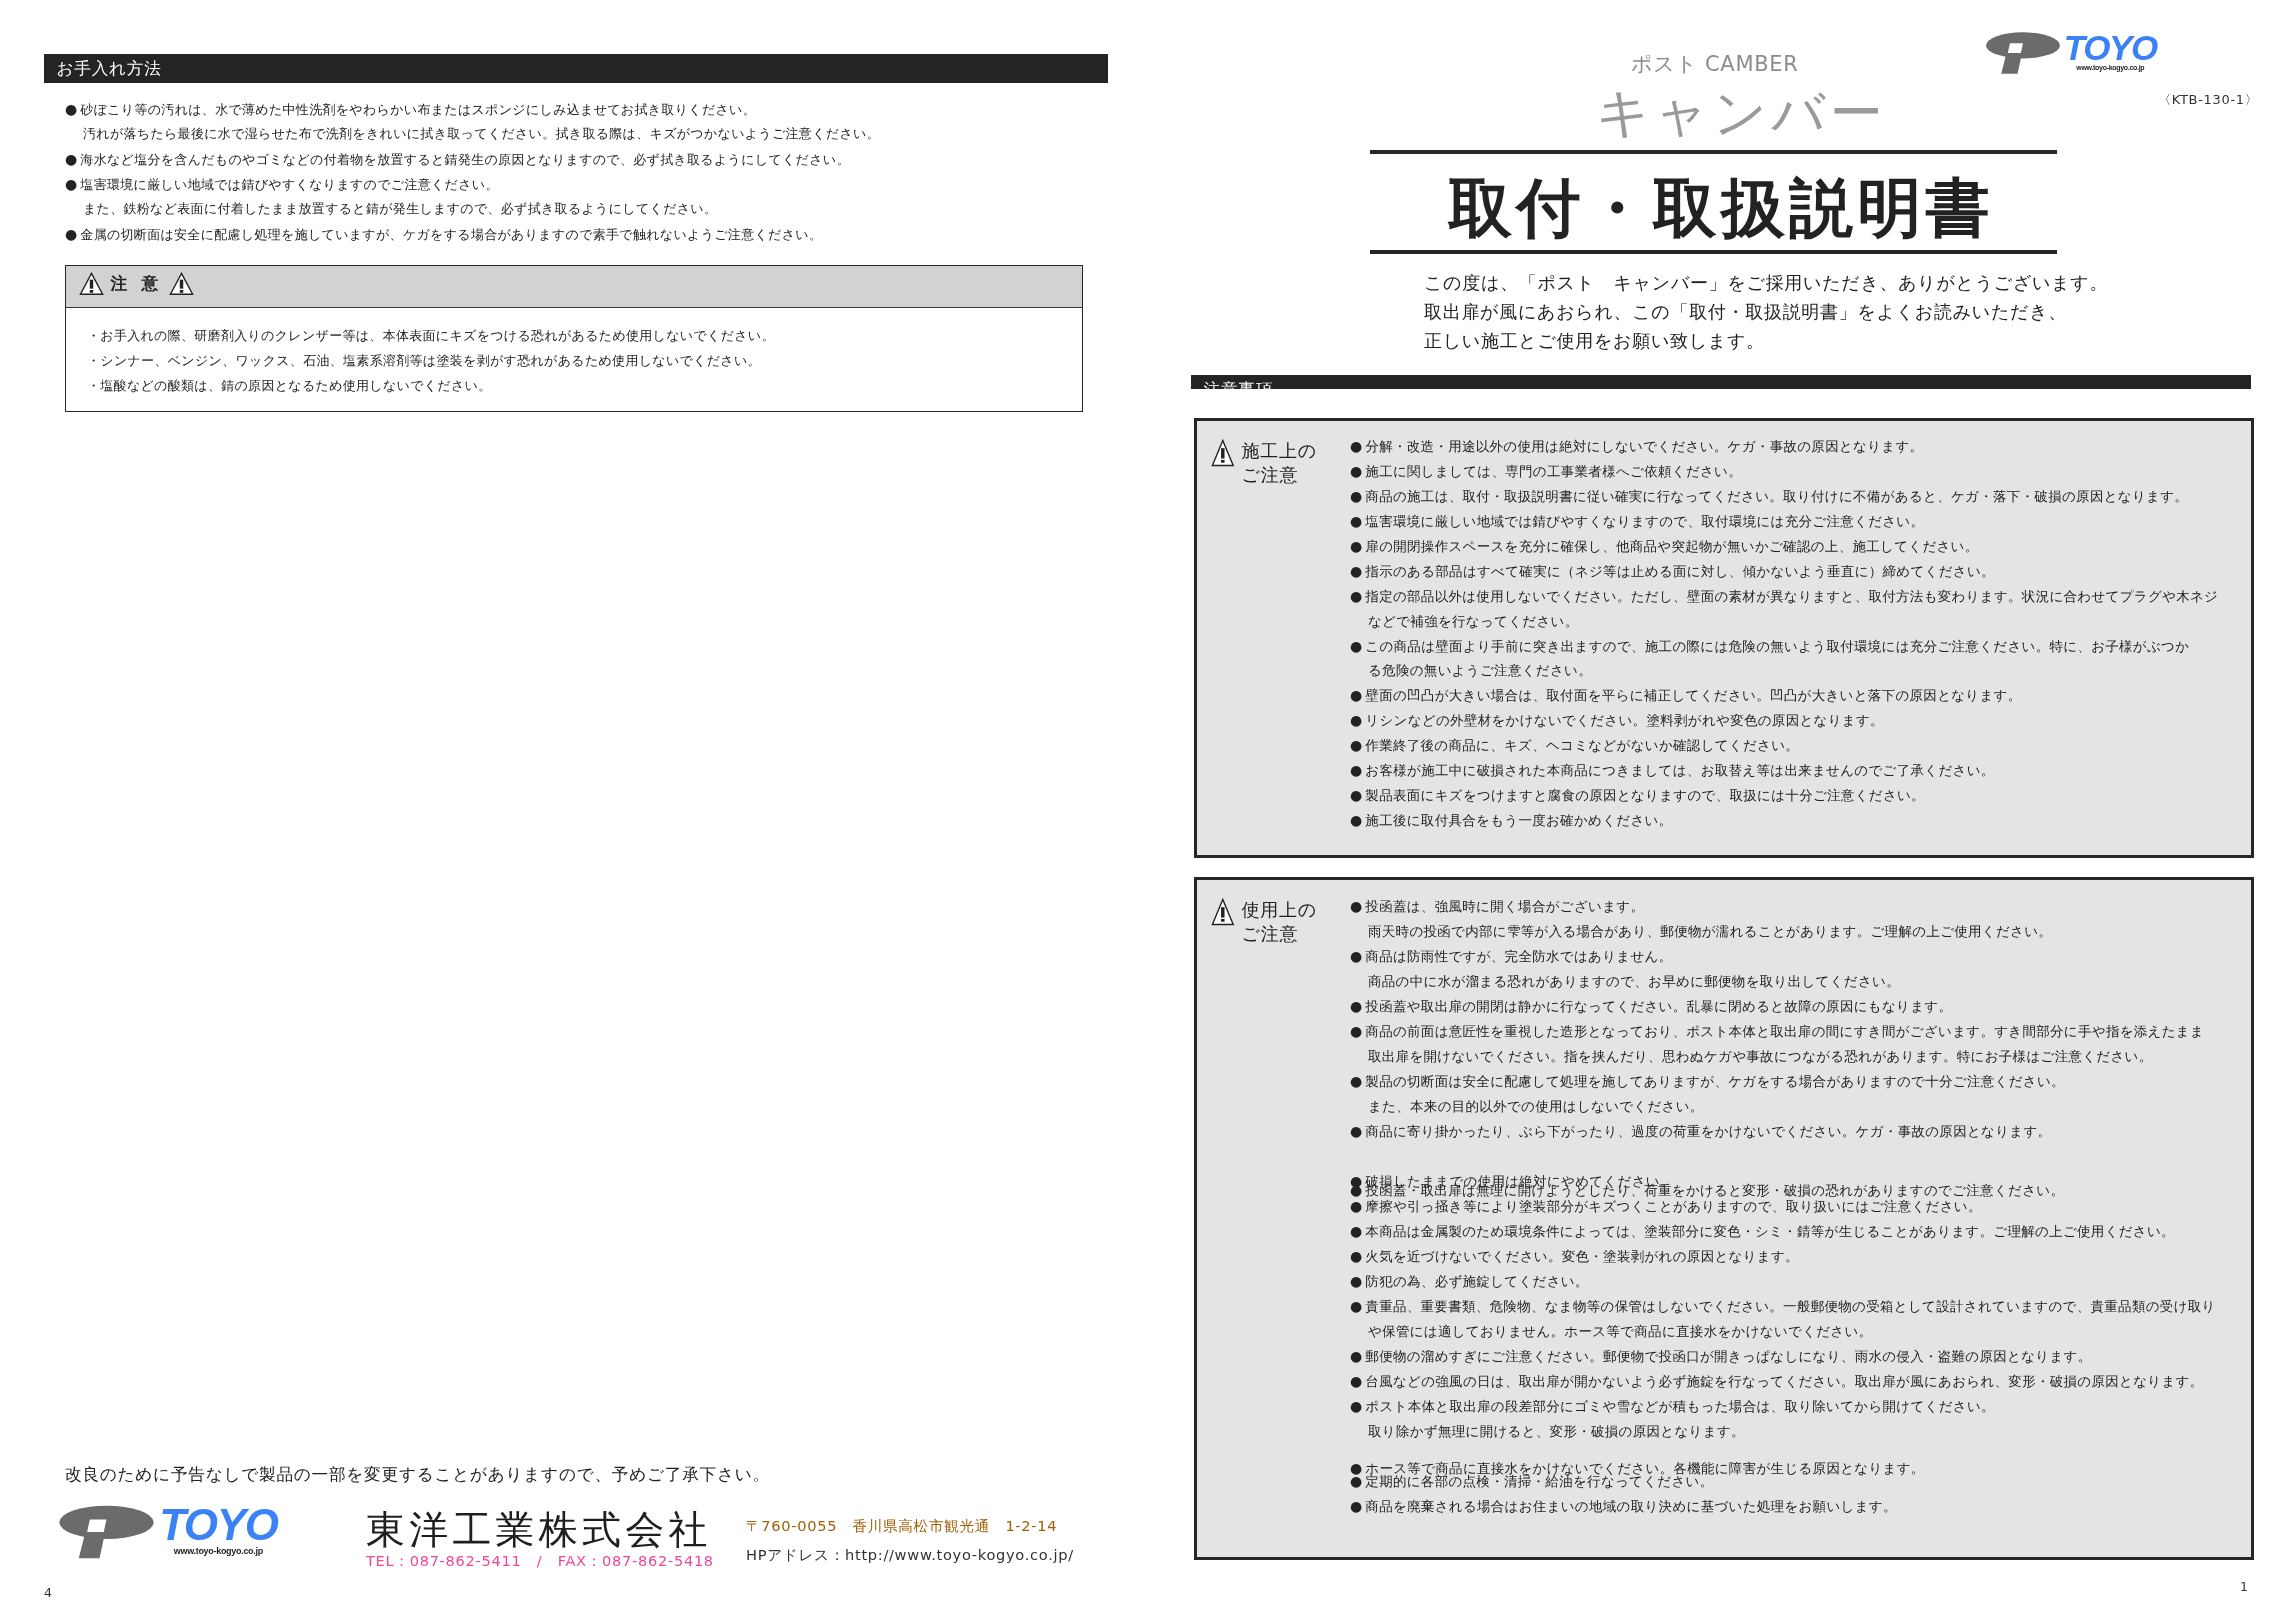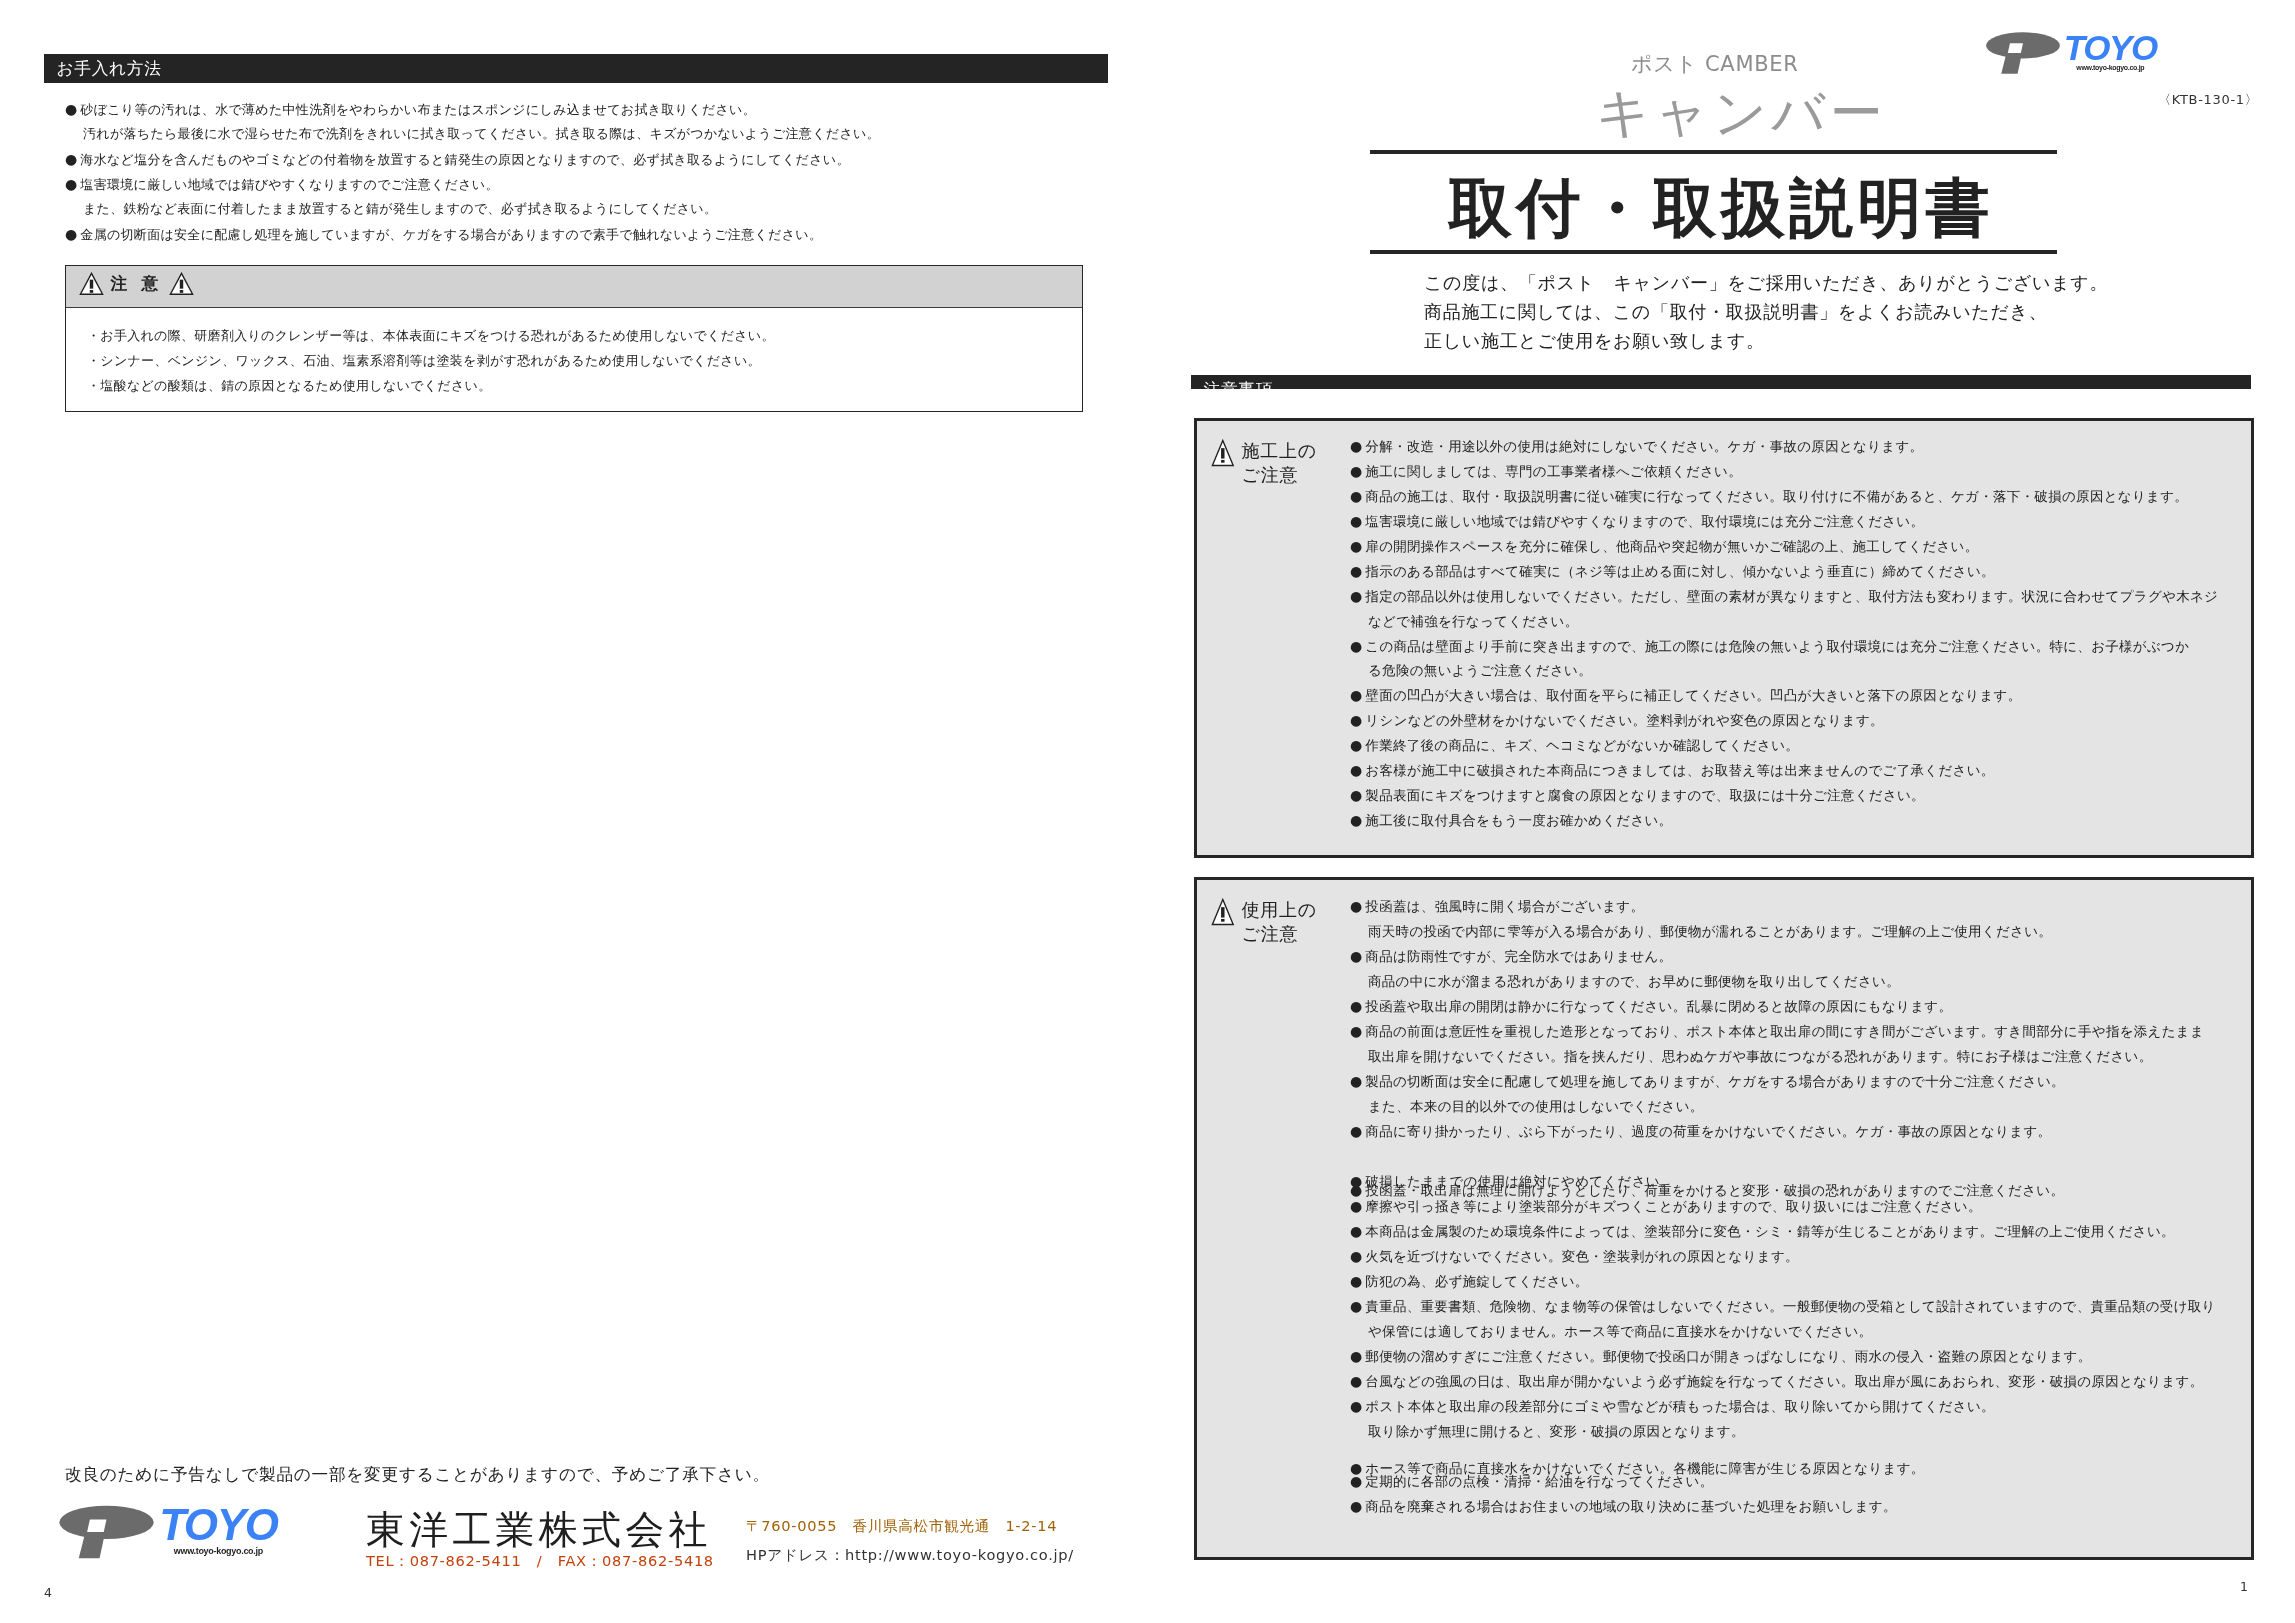--- a/index.html
+++ b/index.html
@@ -42,21 +42,21 @@
 
   
   .notice-box { position: absolute; left: 1194px; width: 1060px; background: #e4e4e4; border: 3.5px solid #262626; }
   .notice-label { position: absolute; left: 14px; top: 18px; display: flex; gap: 7px; }
   .notice-label-text { font-size: 18px; line-height: 23.6px; color: #222; letter-spacing: 0.7px; }
   .notice-line { position: absolute; left: 153px; font-size: 13.5px; line-height: 16.7px; white-space: nowrap; letter-spacing: 0.3px; }
 
   
   .footer-note { position: absolute; left: 65px; top: 1463px; font-size: 16.7px; letter-spacing: 0.7px; }
   .company-name { position: absolute; left: 366px; top: 1503px; font-size: 39px; letter-spacing: 4.2px; color: #1f1f1f; }
-  .company-contact { position: absolute; left: 366px; top: 1552px; font-size: 14.6px; letter-spacing: 0.7px; color: #c2410c; }
+  .company-contact { position: absolute; left: 366px; top: 1552px; font-size: 14.6px; letter-spacing: 0.7px; color: #ec4899; }
   .company-address { position: absolute; left: 746px; top: 1517px; font-size: 14.6px; letter-spacing: 0.7px; color: #a16207; }
   .company-hp { position: absolute; left: 746px; top: 1546px; font-size: 14.6px; letter-spacing: 0.7px; color: #333; }
   .page-num { position: absolute; font-size: 12.5px; color: #333; }
 </style>
 </head>
 <body>
 
 <div>
 
   <div class="section-bar" style="left:44px; top:54px; width:1064px; height:28.5px;">お手入れ方法</div>
@@ -129,21 +129,21 @@
       <span class="logo-url" style="font-size:7px;">www.toyo-kogyo.co.jp</span>
     </div>
   </div>
   <div class="doc-code">〈KTB-130-1〉</div>
 
   <div class="rule" style="left:1370px; top:150px; width:687px;"></div>
   <div class="main-title">取付・取扱説明書</div>
   <div class="rule" style="left:1370px; top:250px; width:687px;"></div>
 
   <div class="intro-line" style="top:272px;">この度は、「ポスト　キャンバー」をご採用いただき、ありがとうございます。</div>
-  <div class="intro-line" style="top:301px;">商品施工に関しては、この「取付・取扱説明書」をよくお読みいただき、</div>
+  <div class="intro-line" style="top:301px;">取出扉が風にあおられ、この「取付・取扱説明書」をよくお読みいただき、</div>
   <div class="intro-line" style="top:330px;">正しい施工とご使用をお願い致します。</div>
 
   <div class="section-bar" style="left:1191px; top:375px; width:1060px; height:14px;">注意事項</div>
 
   <div class="notice-box" style="top:418px; height:440px;">
     <div class="notice-label">
       <svg width="23.6" height="28" viewBox="0 0 34 40">
         <polygon points="17,2 32,38 2,38" fill="#fff" stroke="#222" stroke-width="2"></polygon>
         <rect x="14.5" y="13" width="5" height="15" fill="#222"></rect>
         <rect x="14.5" y="30" width="5" height="4" fill="#222"></rect>

